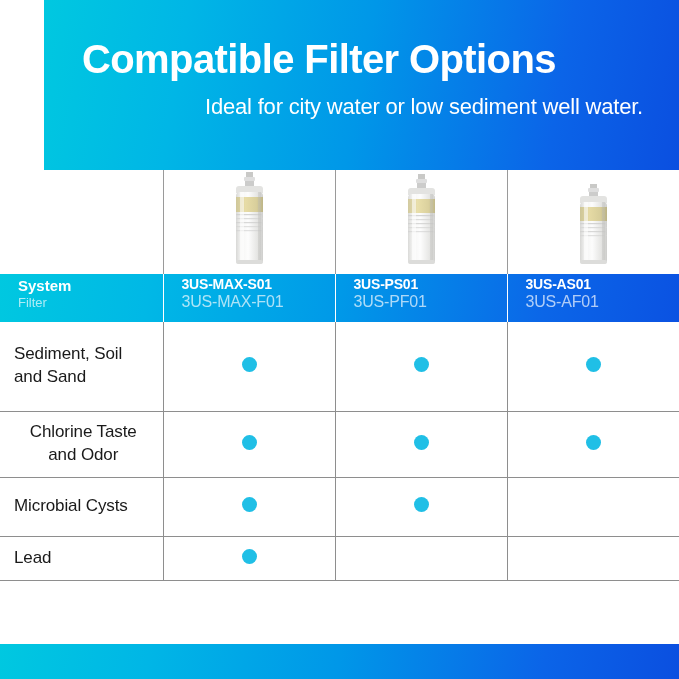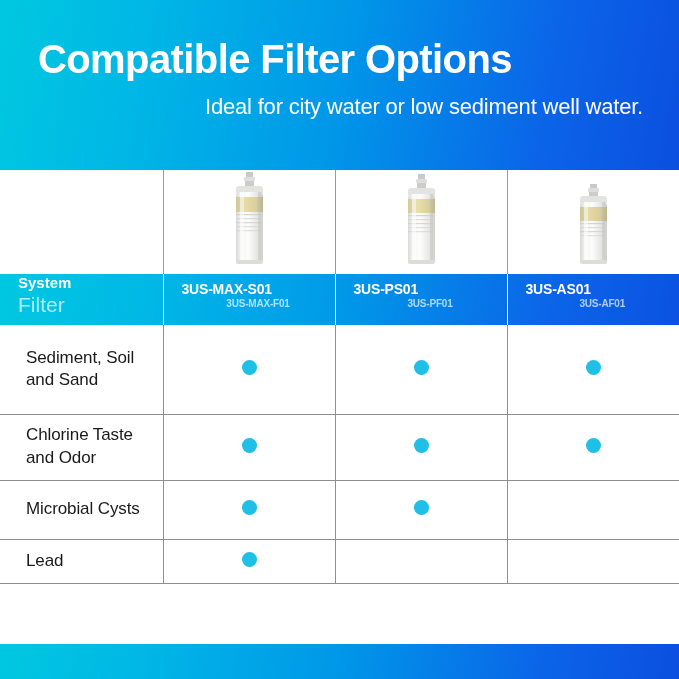--- a/index.html
+++ b/index.html
@@ -24,20 +24,21 @@
     flex-direction: column;
   }
 
   
   .banner {
     position: relative;
     height: 170px;
     background: linear-gradient(100deg, #00c8e0 0%, #00b6e6 22%, #0097e8 50%, #0b64e8 80%, #0b4fe0 100%);
     padding: 38px 36px 0 38px;
     flex: 0 0 auto;
+    margin-left: 44px;
   }
 
   .banner-title {
     color: #ffffff;
     font-size: 40px;
     font-weight: bold;
     letter-spacing: -0.6px;
     line-height: 1.05;
     white-space: nowrap;
   }
@@ -103,51 +104,50 @@
     display: block;
     color: #ffffff;
     font-size: 14px;
     font-weight: bold;
     letter-spacing: -0.2px;
     line-height: 1.18;
   }
   .filt-code {
     display: block;
     color: rgba(255,255,255,0.68);
-    font-size: 10px;
-    font-weight: bold;
+    font-size: 16px;
+    font-weight: normal;
     letter-spacing: -0.2px;
     line-height: 1.18;
-    text-align: center;
   }
   .sys-word {
     display: block;
     color: #ffffff;
     font-size: 15px;
     font-weight: bold;
     line-height: 1.2;
   }
   .filt-word {
     display: block;
     color: rgba(255,255,255,0.68);
-    font-size: 21px;
+    font-size: 13px;
     font-weight: normal;
     line-height: 1.2;
   }
 
   
   .data-row td {
     border-bottom: 1px solid #8e8e8e;
     border-right: 1px solid #8e8e8e;
     vertical-align: middle;
   }
   .data-row td:last-child { border-right: none; }
 
   .row-label {
-    padding: 8px 10px 8px 26px;
+    padding: 8px 10px 8px 14px;
     font-size: 17px;
     color: #1a1a1a;
     line-height: 1.35;
     letter-spacing: -0.1px;
   }
 
   .dot-cell { text-align: center; }
 
   .dot {
     display: inline-block;
@@ -325,21 +325,21 @@
           </td>
           <td class="dot-cell">
             <span class="dot"></span>
           </td>
           <td class="dot-cell">
             <span class="dot"></span>
           </td>
         </tr>
 
 
-        <tr class="data-row" style="height:66px;">
+        <tr class="data-row" style="height:66px;text-align:center;">
           <td class="row-label">Chlorine Taste and Odor</td>
           <td class="dot-cell">
             <span class="dot"></span>
           </td>
           <td class="dot-cell">
             <span class="dot"></span>
           </td>
           <td class="dot-cell">
             <span class="dot"></span>
           </td>

